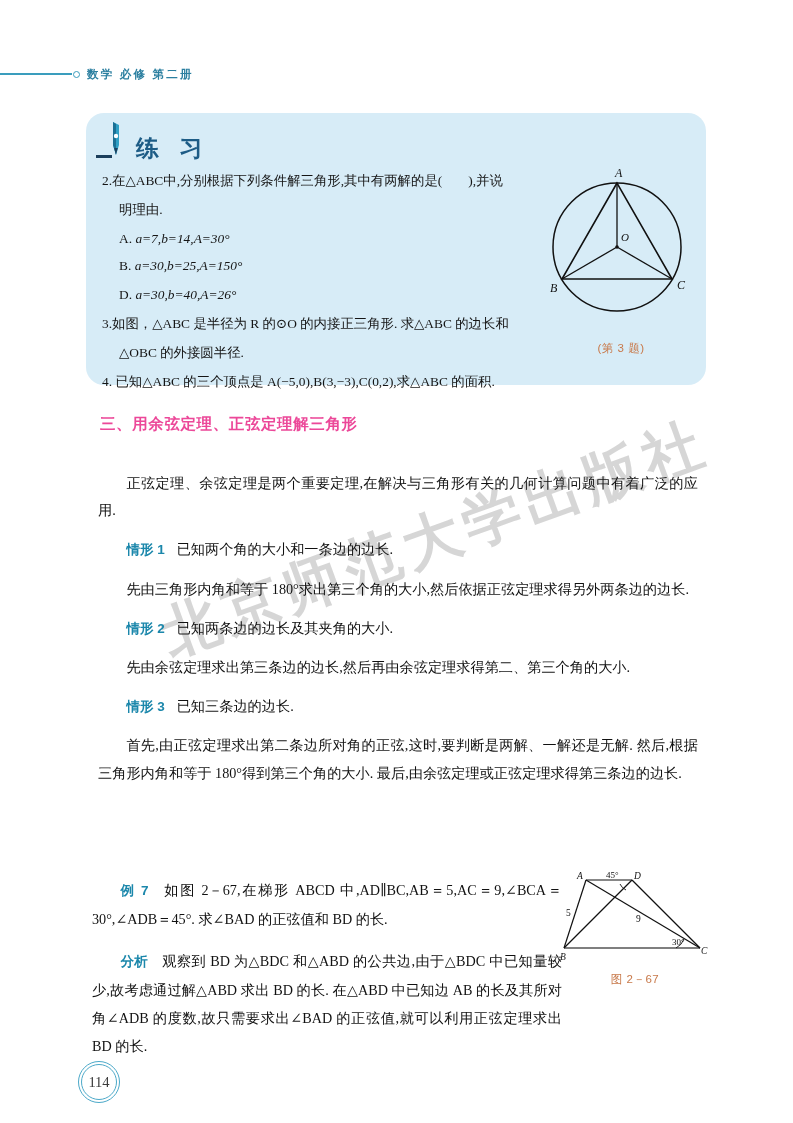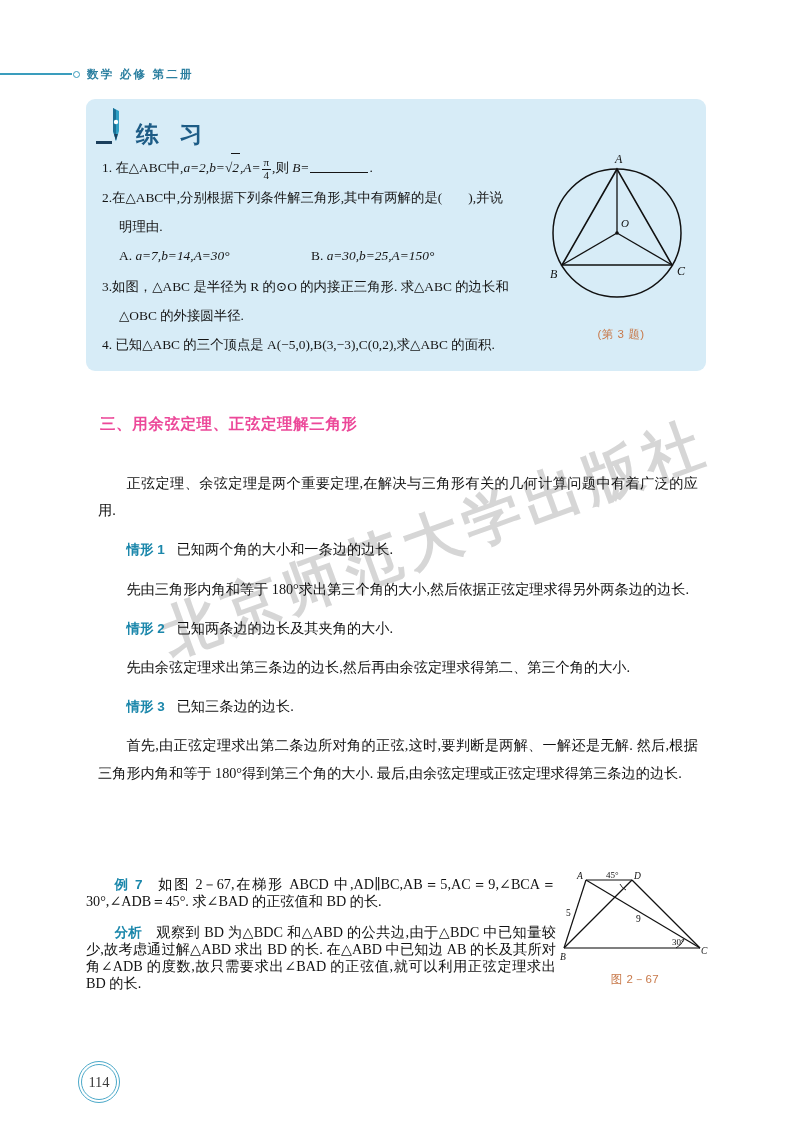--- a/index.html
+++ b/index.html
@@ -51,25 +51,25 @@
     font-size: 11.5px;
     letter-spacing: 2.2px;
     color: #2b7fa0;
     white-space: nowrap;
   }
 
   
   #exercise-box {
     position: absolute;
     left: 86px;
-    top: 99px;
+    top: 113px;
     width: 620px;
     height: 272px;
     background: #d7ecf7;
-    border-radius: 9px;
+    border-radius: 18px;
   }
   #exercise-head {
     position: absolute;
     left: 14px;
     top: 8px;
     display: flex;
     align-items: flex-end;
     height: 40px;
   }
   .pen-icon {
@@ -132,20 +132,21 @@
   .sqrt {
     display: inline-block;
     border-top: 1px solid #151515;
     padding: 0 1px 0 1px;
     margin-left: -1px;
   }
   .opts {
     display: flex;
     padding-left: 17px;
     margin: 1px 0 2px 0;
+    flex-direction: column;
   }
   .opt { width: 192px; white-space: nowrap; }
 
   
   #fig3 {
     position: absolute;
     left: 455px;
     top: 52px;
     width: 160px;
     height: 200px;
@@ -188,25 +189,25 @@
     font-weight: bold;
     color: #1b87ab;
     font-size: 13.5px;
     margin-right: 12px;
   }
   .case-line { text-indent: 2em; }
 
   
   #example-block {
     position: absolute;
-    left: 86px;
+    left: 92px;
     top: 862px;
     width: 624px;
     font-size: 14.2px;
-    line-height: 17px;
+    line-height: 28px;
     color: #111111;
   }
   .ex-tag {
     font-family: "Liberation Sans", "DejaVu Sans", sans-serif;
     font-weight: bold;
     color: #1b87ab;
     font-size: 13.5px;
     margin-right: 14px;
   }
   .ex-narrow { width: 470px; text-align: justify; }
@@ -292,41 +293,41 @@
           <circle cx="16" cy="15" r="2.2" fill="#ffffff"></circle>
           <path d="M14.2 27 L17.8 27 L16 33.6 Z" fill="#1b3f5c"></path>
         </svg>
         <div class="pen-underline"></div>
       </div>
       <div class="ex-title">练 习</div>
     </div>
 
     <div class="ex-body">
 
-      <div class="q">
-        <span>1.</span>
-        <span>在△ABC中,</span><span class="ital">a=2,</span><span class="ital">b=</span><span>√</span><span class="sqrt ital">2</span><span class="ital">,A=</span><span class="frac"><span class="num">π</span><span class="den">4</span></span><span>,则 </span><span class="ital">B=</span><span class="blank-line"></span><span>.</span>
-      </div>
 
       <div class="q">
         <span>2.</span><span>在△ABC中,分别根据下列条件解三角形,其中有两解的是(</span><span class="paren-gap"></span><span>),并说</span>
       </div>
       <div class="q q-indent">明理由.</div>
 
       <div class="opts">
         <div class="opt">
           <span>A.</span>
           <span class="ital">a=7,b=14,A=30°</span>
         </div>
         <div class="opt">
           <span>B.</span>
           <span class="ital">a=30,b=25,A=150°</span>
         </div>
       </div>
       <div class="opts">
+        <div class="opt">
+          <span>D.</span>
+          <span class="ital">a=30,b=40,A=26°</span>
+        </div>
       </div>
 
       <div class="q">
         <span>3.</span><span>如图，△ABC 是半径为 R 的⊙O 的内接正三角形. 求△ABC 的边长和</span>
       </div>
       <div class="q q-indent">△OBC 的外接圆半径.</div>
 
       <div class="q">
         <span>4.</span>
         <span>已知△ABC 的三个顶点是 A(−5,0),B(3,−3),C(0,2),求△ABC 的面积.</span>

